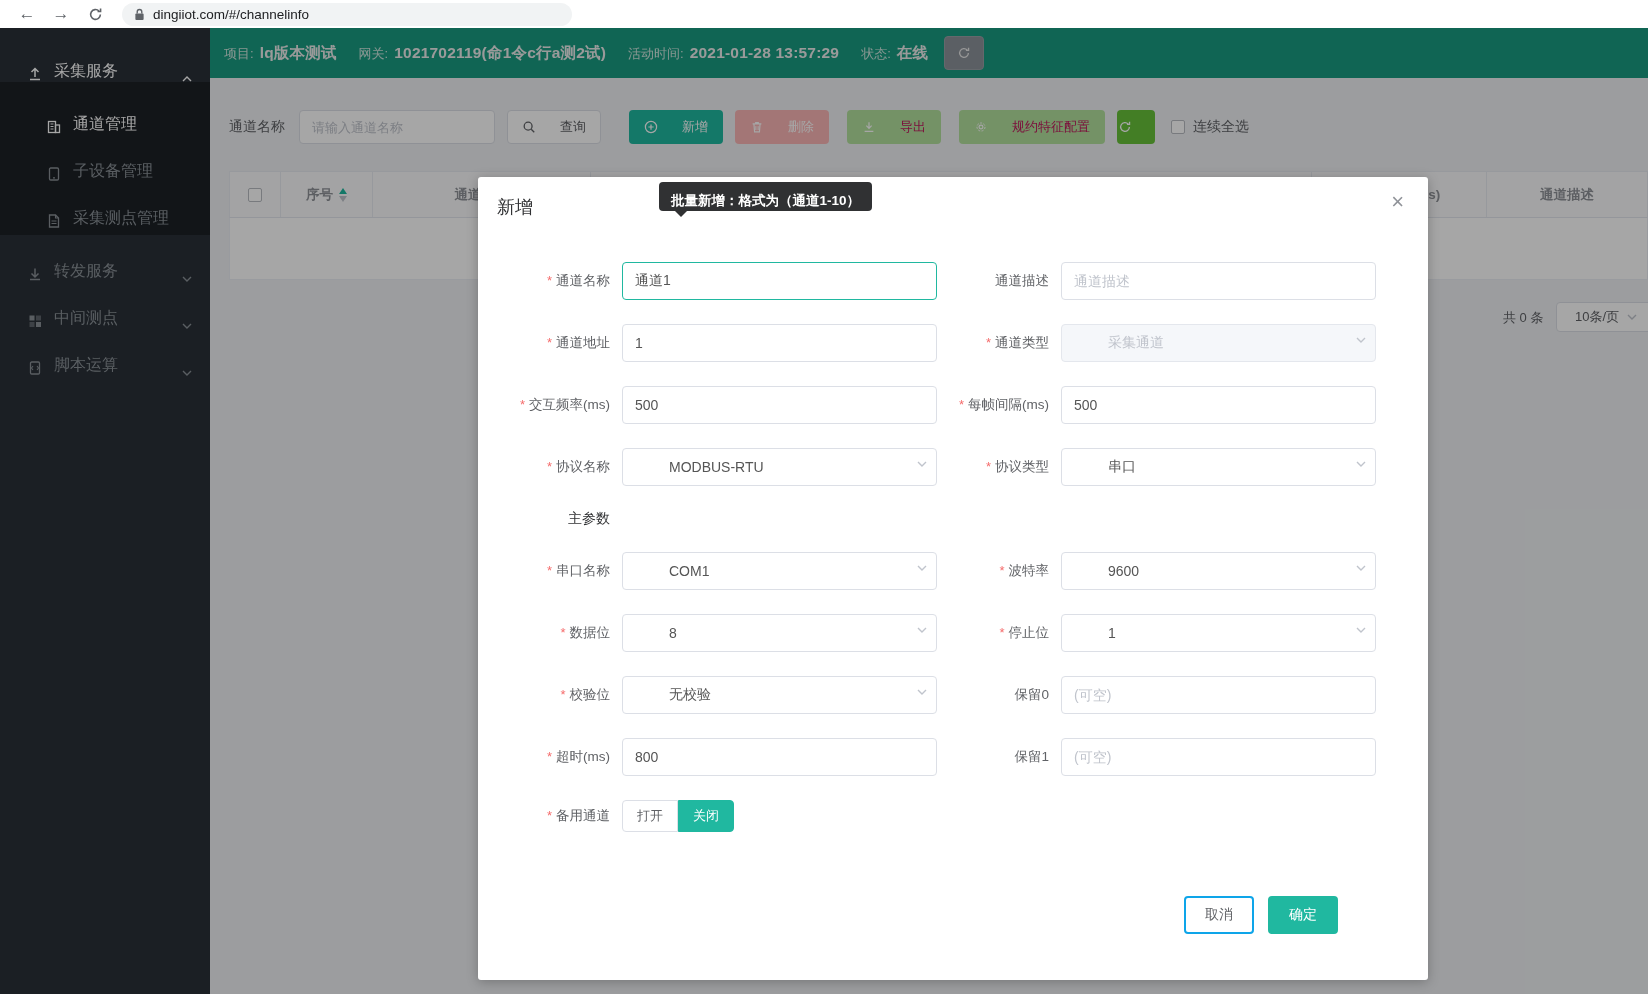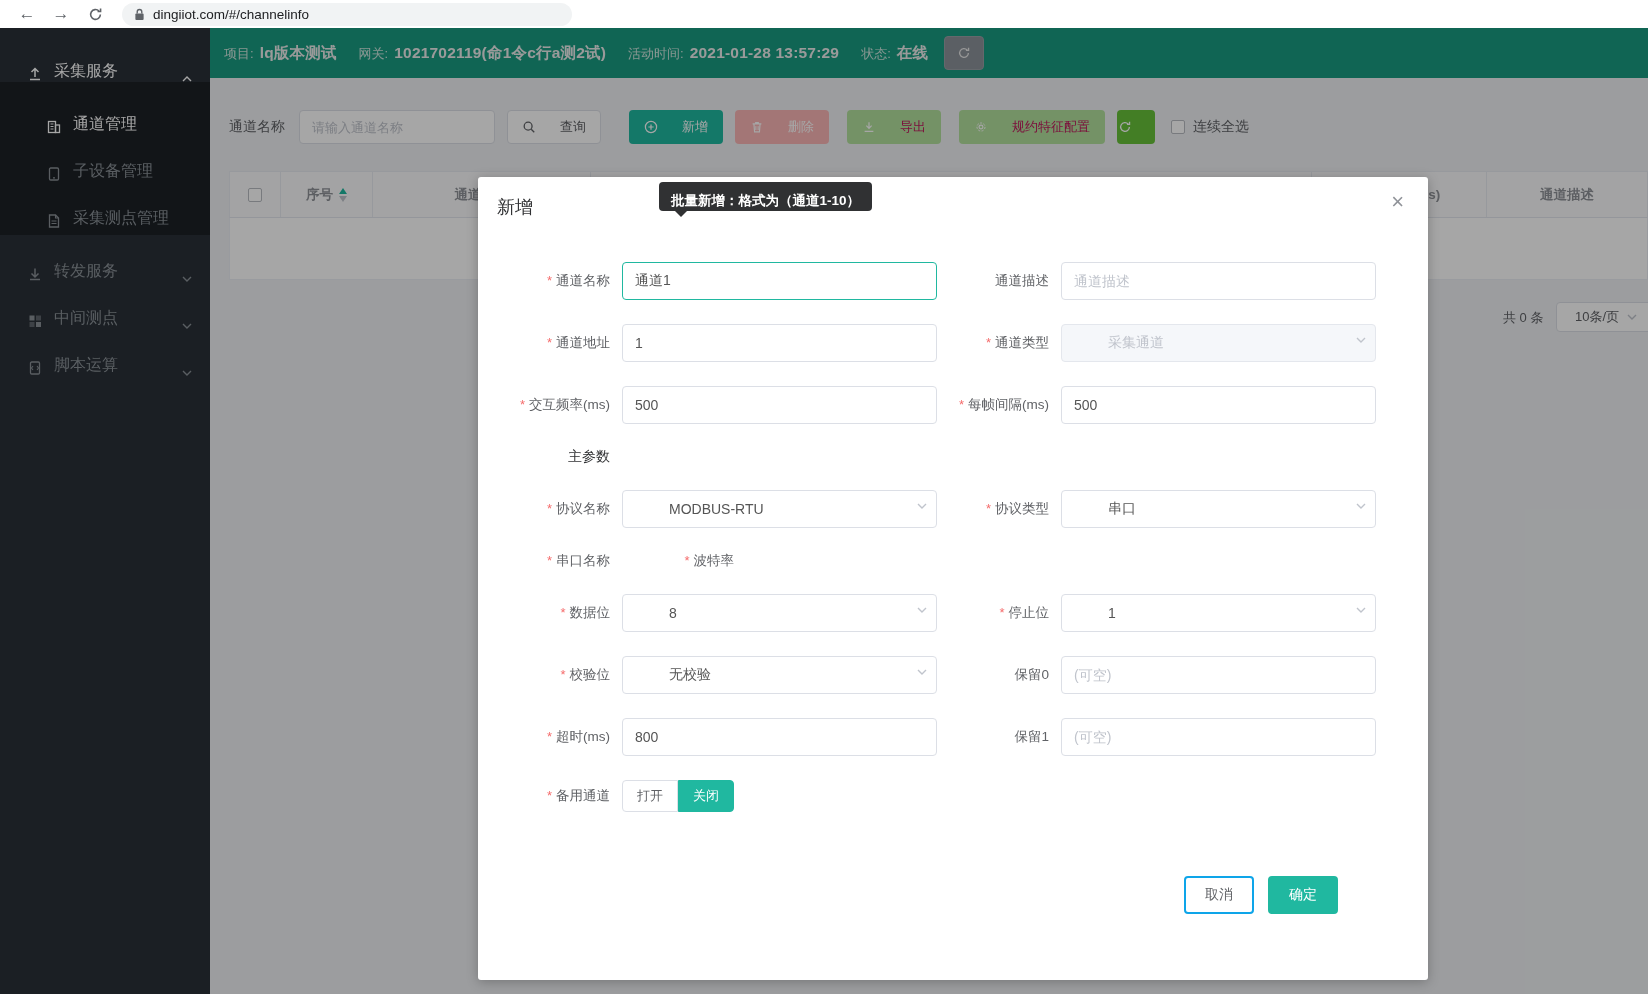--- a/index.html
+++ b/index.html
@@ -387,46 +387,58 @@
       <div class="f-row">
         <span class="f-label req">交互频率(ms)</span>
         <span class="f-ctrl"><input class="f-input" value="500" style=""></span>
         <span class="cell-right">
           <span class="f-label req">每帧间隔(ms)</span>
           <span class="f-ctrl"><input class="f-input" value="500" style=""></span>
         </span>
       </div>
 
       <div class="f-row">
-        <span class="section-label">主参数</span>
-      </div>
-
-      <div class="f-row">
         <span class="f-label req">协议名称</span>
         <span class="f-ctrl">
           <input class="f-input select" readonly="" value="MODBUS-RTU" style="">
           <svg class="sel-arrow" width="10" height="6" viewBox="0 0 10 6">
               <path d="M1 1l4 4 4-4" fill="none" stroke="#c0c4cc" stroke-width="1.4"></path>
             </svg>
         </span>
         <span class="cell-right">
           <span class="f-label req">协议类型</span>
           <span class="f-ctrl">
             <input class="f-input select" readonly="" value="串口" style="">
             <svg class="sel-arrow" width="10" height="6" viewBox="0 0 10 6">
                 <path d="M1 1l4 4 4-4" fill="none" stroke="#c0c4cc" stroke-width="1.4"></path>
               </svg>
           </span>
         </span>
       </div>
 
       <div class="f-row">
+        <span class="section-label">主参数</span>
+      </div>
+
+      <div class="f-row">
         <span class="f-label req">串口名称</span>
+        <span class="f-ctrl">
+          <input class="f-input select" readonly="" value="COM1" style="">
+          <svg class="sel-arrow" width="10" height="6" viewBox="0 0 10 6">
+              <path d="M1 1l4 4 4-4" fill="none" stroke="#c0c4cc" stroke-width="1.4"></path>
+            </svg>
+        </span>
         <span class="cell-right">
           <span class="f-label req">波特率</span>
+          <span class="f-ctrl">
+            <input class="f-input select" readonly="" value="9600" style="">
+            <svg class="sel-arrow" width="10" height="6" viewBox="0 0 10 6">
+                <path d="M1 1l4 4 4-4" fill="none" stroke="#c0c4cc" stroke-width="1.4"></path>
+              </svg>
+          </span>
         </span>
       </div>
 
       <div class="f-row">
         <span class="f-label req">数据位</span>
         <span class="f-ctrl">
           <input class="f-input select" readonly="" value="8" style="">
           <svg class="sel-arrow" width="10" height="6" viewBox="0 0 10 6">
               <path d="M1 1l4 4 4-4" fill="none" stroke="#c0c4cc" stroke-width="1.4"></path>
             </svg>

